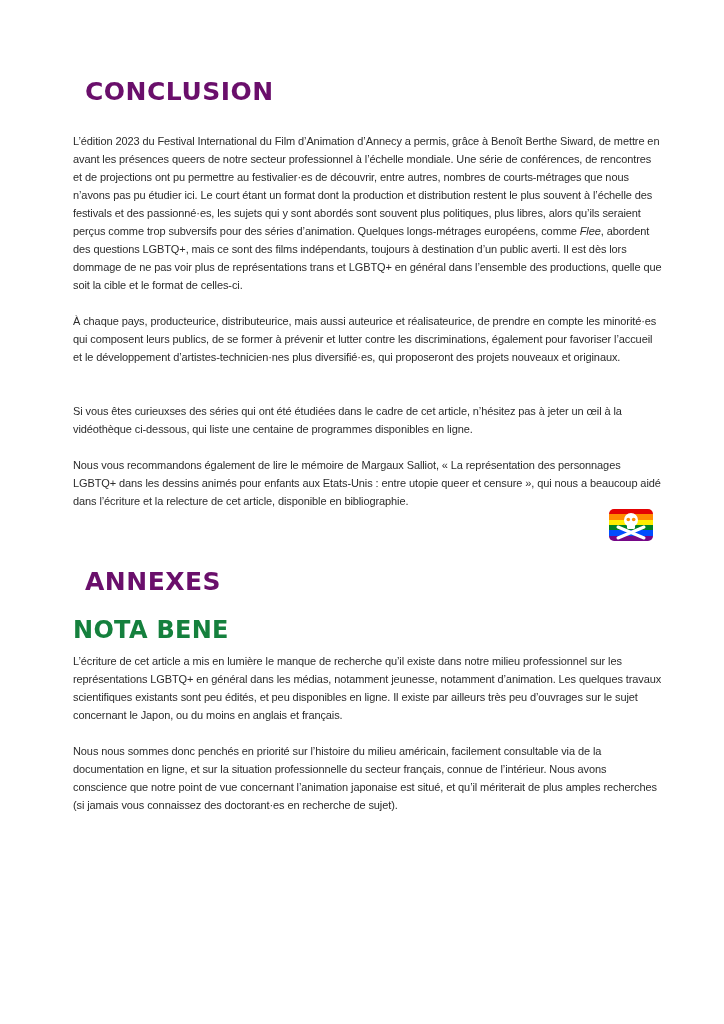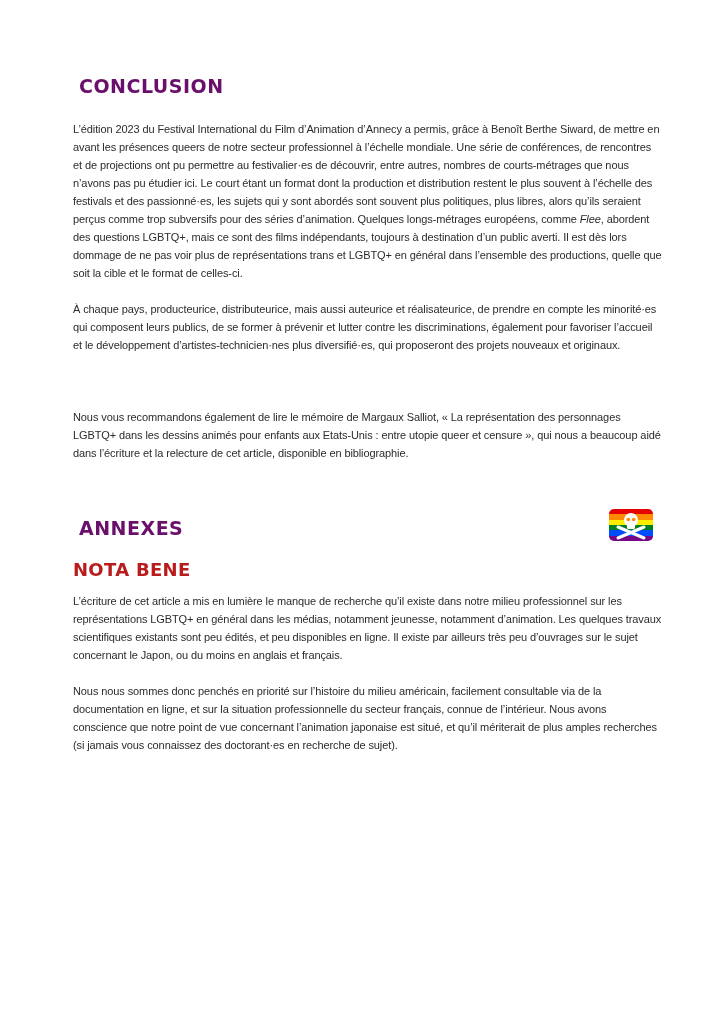--- a/index.html
+++ b/index.html
@@ -1,42 +1,43 @@
 <!DOCTYPE html>
 <html><head>
 <meta charset="utf-8">
 <style>
   html, body { margin: 0; padding: 0; background: #ffffff; }
   body { width: 724px; height: 1024px; overflow: hidden; position: relative; }
   .page { position: absolute; left: 73px; top: 62px; width: 590px; color: #2b2b2b;
     font-family: "Liberation Sans", sans-serif; }
-  h1 { margin: 6px; font-family: "DejaVu Sans", sans-serif; font-weight: bold; color: #6a0f6b;
-    font-size: 19px; letter-spacing: 0.5px; line-height: 36px; }
-  h2 { margin: 0; font-family: "DejaVu Sans", sans-serif; font-weight: bold; color: #b91c1c;
-    font-size: 18px; letter-spacing: 0.3px; line-height: 28px; }
+  h1 { margin: 12px; font-family: "DejaVu Sans", sans-serif; font-weight: bold; color: #6a0f6b;
+    font-size: 25px; letter-spacing: 0.5px; line-height: 36px; }
+  h2 { margin: 0; font-family: "DejaVu Sans", sans-serif; font-weight: bold; color: #15803d;
+    font-size: 24px; letter-spacing: 0.3px; line-height: 28px; }
   p { margin: 0; font-size: 11px; line-height: 18px; letter-spacing: -0.1px; }
   .gap { height: 18px; }
   .h1-gap { height: 10px; }
   em { font-style: italic; }
   .flag { position: absolute; left: 536px; top: 447px; width: 44px; height: 32px; border-radius: 5px; overflow: hidden; }
   .flag .stripes { position: absolute; inset: 0; display: flex; flex-direction: column; }
   .flag .stripes div { flex: 1; }
   .flag svg { position: absolute; left: 0; top: 0; }
 </style>
 </head>
 <body>
 
 <div class="page">
   <h1>CONCLUSION</h1>
   <div class="h1-gap"></div>
   <p><span>L’édition 2023 du Festival International du Film d’Animation d’Annecy a permis, grâce à Benoît Berthe Siward, de mettre en avant les présences queers de notre secteur professionnel à l’échelle mondiale. Une série de conférences, de rencontres et de projections ont pu permettre au festivalier·es de découvrir, entre autres, nombres de courts-métrages que nous n’avons pas pu étudier ici. Le court étant un format dont la production et distribution restent le plus souvent à l’échelle des festivals et des passionné·es, les sujets qui y sont abordés sont souvent plus politiques, plus libres, alors qu’ils seraient perçus comme trop subversifs pour des séries d’animation. Quelques longs-métrages européens, comme </span><em>Flee</em><span>, abordent des questions LGBTQ+, mais ce sont des films indépendants, toujours à destination d’un public averti. Il est dès lors dommage de ne pas voir plus de représentations trans et LGBTQ+ en général dans l’ensemble des productions, quelle que soit la cible et le format de celles-ci.</span></p>
   <div class="gap"></div>
   <p>À chaque pays, producteurice, distributeurice, mais aussi auteurice et réalisateurice, de prendre en compte les minorité·es qui composent leurs publics, de se former à prévenir et lutter contre les discriminations, également pour favoriser l’accueil et le développement d’artistes-technicien·nes plus diversifié·es, qui proposeront des projets nouveaux et originaux.</p>
   <div class="gap"></div>
   <div class="gap"></div>
+  <p>Si vous êtes curieuxses des séries qui ont été étudiées dans le cadre de cet article, n’hésitez pas à jeter un œil à la vidéothèque ci-dessous, qui liste une centaine de programmes disponibles en ligne.</p>
   <div class="gap"></div>
   <p>Nous vous recommandons également de lire le mémoire de Margaux Salliot, « La représentation des personnages LGBTQ+ dans les dessins animés pour enfants aux Etats-Unis : entre utopie queer et censure », qui nous a beaucoup aidé dans l’écriture et la relecture de cet article, disponible en bibliographie.</p>
 
   <div style="height:42px"></div>
   <h1>ANNEXES</h1>
   <div style="height:4px"></div>
   <h2>NOTA BENE</h2>
   <div style="height:8px"></div>
   <p>L’écriture de cet article a mis en lumière le manque de recherche qu’il existe dans notre milieu professionnel sur les représentations LGBTQ+ en général dans les médias, notamment jeunesse, notamment d’animation. Les quelques travaux scientifiques existants sont peu édités, et peu disponibles en ligne. Il existe par ailleurs très peu d’ouvrages sur le sujet concernant le Japon, ou du moins en anglais et français.</p>
   <div class="gap"></div>

